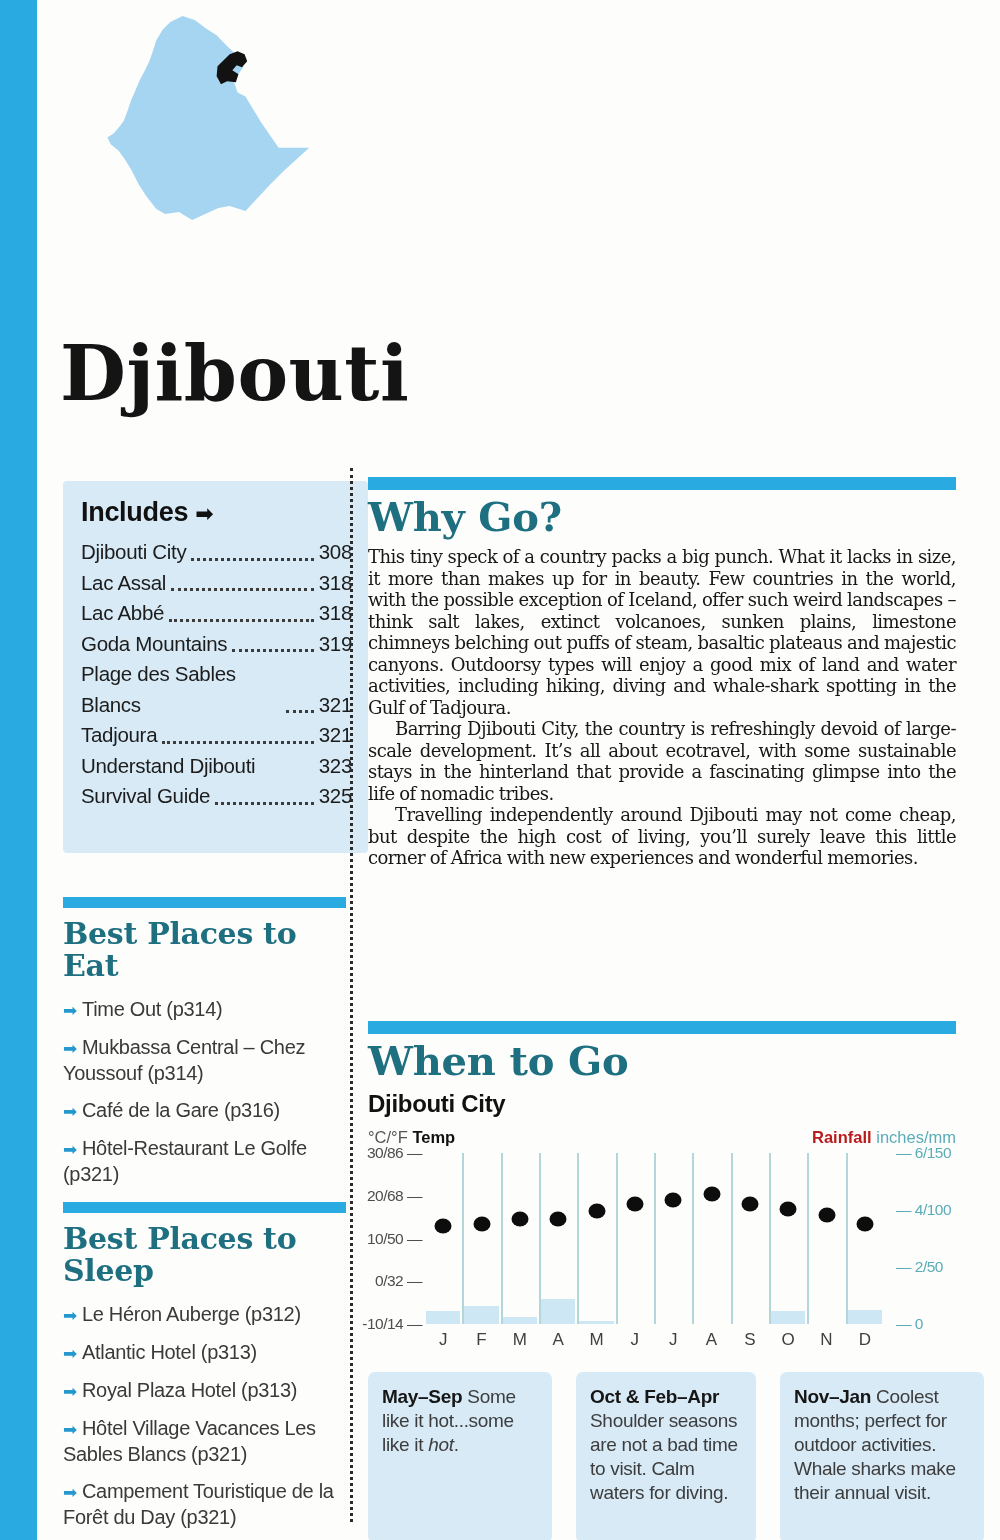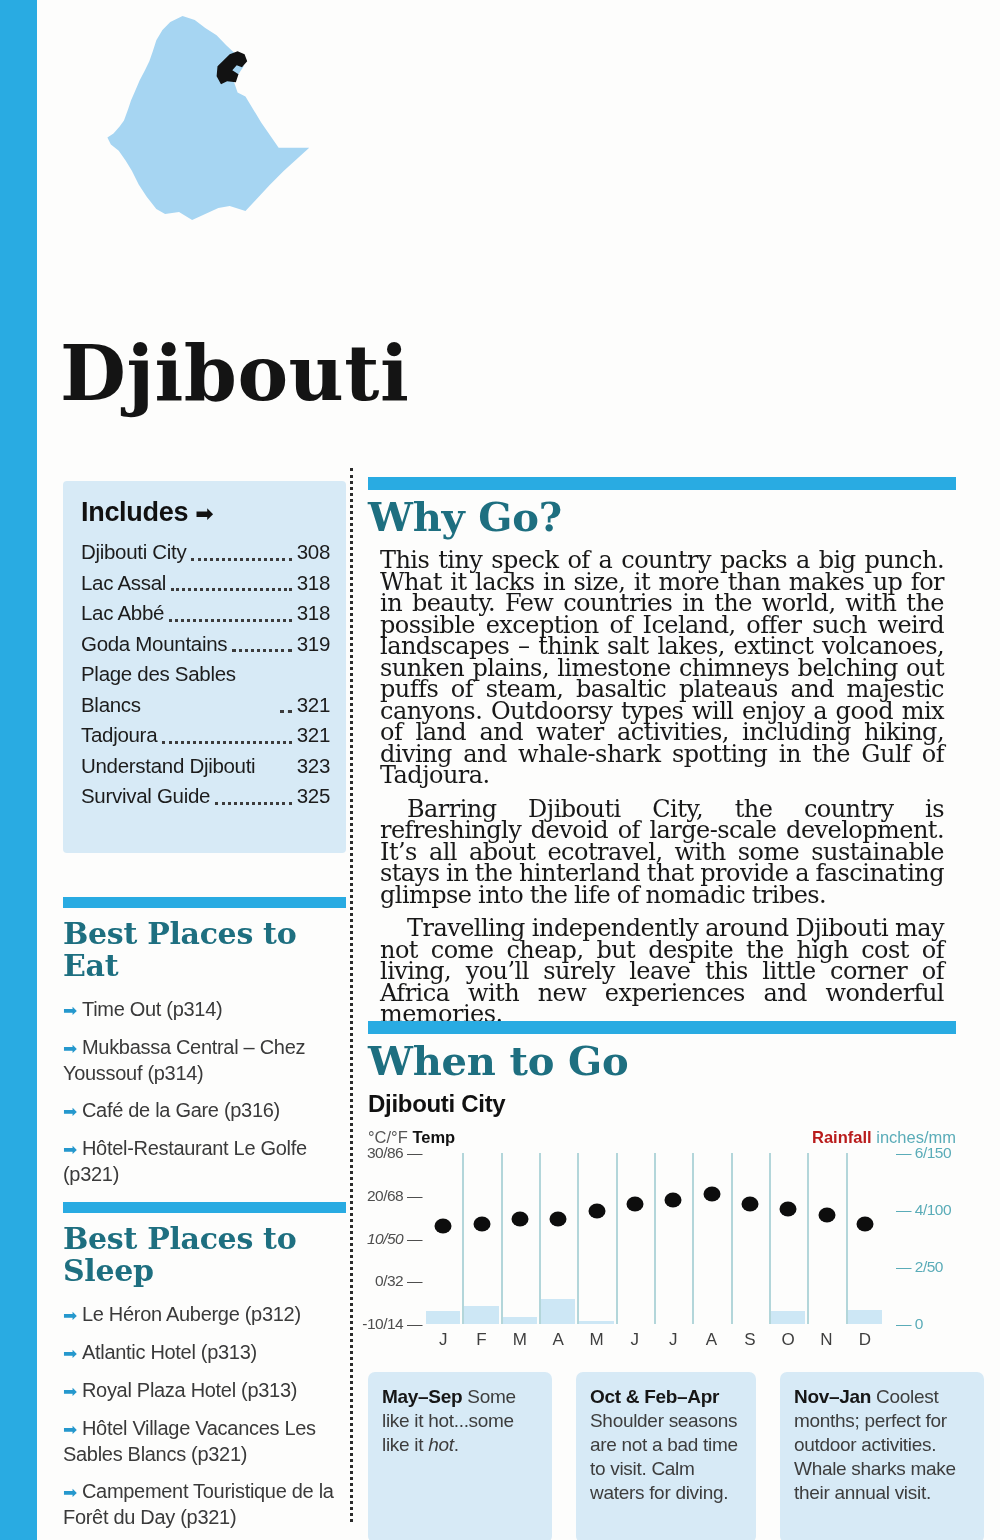--- a/index.html
+++ b/index.html
@@ -11,21 +11,21 @@
   }
   .edge-bar{position:absolute;left:0;top:0;width:37px;height:1540px;background:#29abe2;}
   .map-wrap{position:absolute;left:58px;top:4px;width:252px;height:226px;}
   .page-title{
     position:absolute;left:60px;top:336px;width:600px;
     font-family:"DejaVu Serif","Liberation Serif",serif;
     font-weight:800;font-size:76px;letter-spacing:.5px;color:#141414;line-height:1;
   }
   
   .includes-box{
-    position:absolute;left:63px;top:481px;width:283px;height:372px;
+    position:absolute;left:63px;top:481px;width:305px;height:372px;
     background:#d7eaf6;border-radius:4px;padding:16px 16px 0 18px;box-sizing:border-box;
   }
   .includes-head{font-size:27px;font-weight:bold;color:#111;letter-spacing:-.3px;margin-bottom:9px;}
   .includes-head .arrow{color:#111;font-size:22px;}
   .inc-row{display:flex;align-items:flex-end;font-size:20.5px;color:#1c1c1c;letter-spacing:-.3px;line-height:30.5px;}
   .inc-label{white-space:normal;}
   .inc-dots{flex:1;border-bottom:3px dotted #3c3c3c;margin:0 5px 7px 5px;min-width:12px;}
   .inc-page{color:#1c1c1c;}
   .side-section{position:absolute;left:63px;width:283px;}
   .sec-bar{height:11px;background:#29abe2;margin-bottom:10px;}
@@ -40,22 +40,22 @@
   .col-divider{position:absolute;left:350px;top:468px;height:1054px;width:0;border-left:3px dotted #2b2b2b;}
   
   .right-sec{position:absolute;left:368px;width:588px;}
   .main-heading{
     font-family:"DejaVu Serif","Liberation Serif",serif;
     font-weight:800;font-size:40px;color:#1e6f80;letter-spacing:-.2px;
     margin:6px 0 8px 0;line-height:1.05;
   }
   .body-copy p{
     font-family:"DejaVu Serif","Liberation Serif",serif;
-    font-size:24px;line-height:21.5px;color:#181818;
-    text-align:justify;margin:12px;letter-spacing:-.55px;word-spacing:-.5px;
+    font-size:18px;line-height:21.5px;color:#181818;
+    text-align:justify;margin:0;letter-spacing:-.55px;word-spacing:-.5px;
   }
   .body-copy p.indent{text-indent:27px;}
   .sub-heading{font-size:24px;font-weight:bold;color:#111;letter-spacing:-.3px;margin:4px 0 10px 0;}
   
   .axis-header{display:flex;justify-content:space-between;font-size:16.5px;margin-bottom:6px;}
   .axh-left{color:#555;}
   .axh-left b{color:#111;}
   .axh-right{color:#5aacb8;}
   .axh-right b{color:#b91c1c;}
   .chart-row{display:flex;height:171px;}
@@ -186,21 +186,21 @@
 
   <div>
     <div class="axis-header">
       <span class="axh-left"><span>°C/°F</span> <b>Temp</b></span>
       <span class="axh-right"><b>Rainfall</b> <span>inches/mm</span></span>
     </div>
     <div class="chart-row">
       <div class="temp-axis">
           <div class="tick" style="top: 0%;">30/86 —</div>
           <div class="tick" style="top: 25%;">20/68 —</div>
-          <div class="tick" style="top: 50%; font-style: italic;">10/50 —</div>
+          <div class="tick" style="top: 50%;">10/50 —</div>
           <div class="tick" style="top: 75%;">0/32 —</div>
           <div class="tick" style="top: 100%;">-10/14 —</div>
         </div>
       <div class="plot">
           <div class="rainbar" style="left: 0.45%; width: 7.43333%; height: 7.33333%;"></div>
           <div class="tempdot" style="left: 4.16667%; top: 42.5%;"></div>
           <div class="gridline" style="left: 8.33333%;"></div>
           <div class="rainbar" style="left: 8.78333%; width: 7.43333%; height: 10.6667%;"></div>
           <div class="tempdot" style="left: 12.5%; top: 41.25%;"></div>
           <div class="gridline" style="left: 16.6667%;"></div>

